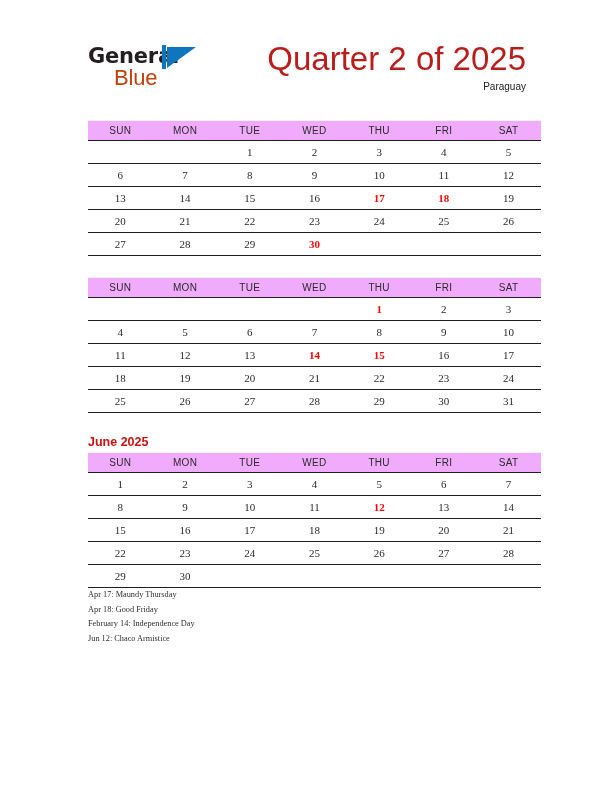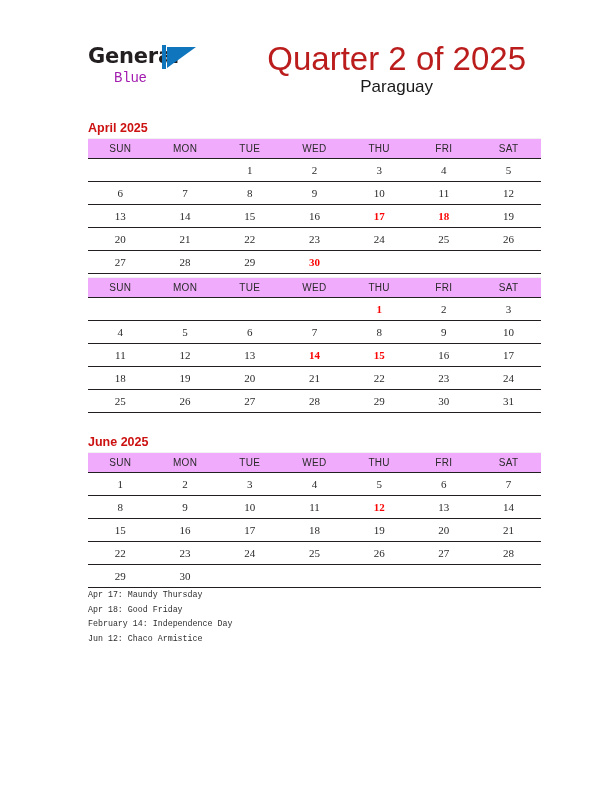--- a/index.html
+++ b/index.html
@@ -37,24 +37,24 @@
     font-family: "DejaVu Sans", sans-serif;
     font-size: 21px;
     letter-spacing: -0.2px;
     color: #231f20;
     line-height: 24px;
     font-weight: bold;
   }
   #logo-blue {
     position: absolute;
     left: 26px; top: 22px;
-    font-family: Liberation Mono, monospace;
-    font-size: 14px;
+    font-family: Liberation Sans, sans-serif;
+    font-size: 22px;
     letter-spacing: -0.2px;
-    color: #a21caf;
+    color: #c2410c;
     line-height: 24px;
   }
   #logo-triangle {
     position: absolute;
     left: 79px;
     top: 3px;
     width: 0;
     height: 0;
     border-top: 21px solid #0f75bd;
     border-right: 29px solid transparent;
@@ -77,26 +77,25 @@
   #quarter-title {
     font-family: "Liberation Sans", sans-serif;
     font-size: 33px;
     font-weight: normal;
     color: #bb1d1d;
     line-height: 30px;
     white-space: nowrap;
   }
   #country-name {
     font-family: "Liberation Sans", sans-serif;
-    font-size: 17px;
+    font-size: 10px;
     color: #1a1a1a;
     line-height: 22px;
     margin-top: 2px;
     white-space: nowrap;
-    text-align: center;
   }
 
   
   .month-block {
     position: absolute;
     left: 88px;
     width: 439px;
   }
   #month-0 { top: 120px; }
   #month-1 { top: 277px; }
@@ -150,21 +149,21 @@
   table.cal tbody td.empty { color: transparent; }
 
   
   #holiday-list {
     position: absolute;
     left: 88px;
     top: 588px;
     width: 360px;
   }
   .holiday-line {
-    font-family: Liberation Mono, monospace;
+    font-family: Liberation Serif, serif;
     font-size: 8.3px;
     color: #2e2e2e;
     line-height: 14.6px;
     white-space: nowrap;
   }
 </style>
 </head>
 <body>
 
 <div id="header">
@@ -177,21 +176,20 @@
   </div>
 
   <div id="title-block">
     <div id="quarter-title">Quarter 2 of 2025</div>
     <div id="country-name">Paraguay</div>
   </div>
 
 </div>
 
 <div class="month-block" id="month-0">
-  <div class="month-title">April 2025</div>
   <table class="cal">
     <thead>
       <tr>
         <th>SUN</th>
         <th>MON</th>
         <th>TUE</th>
         <th>WED</th>
         <th>THU</th>
         <th>FRI</th>
         <th>SAT</th>

